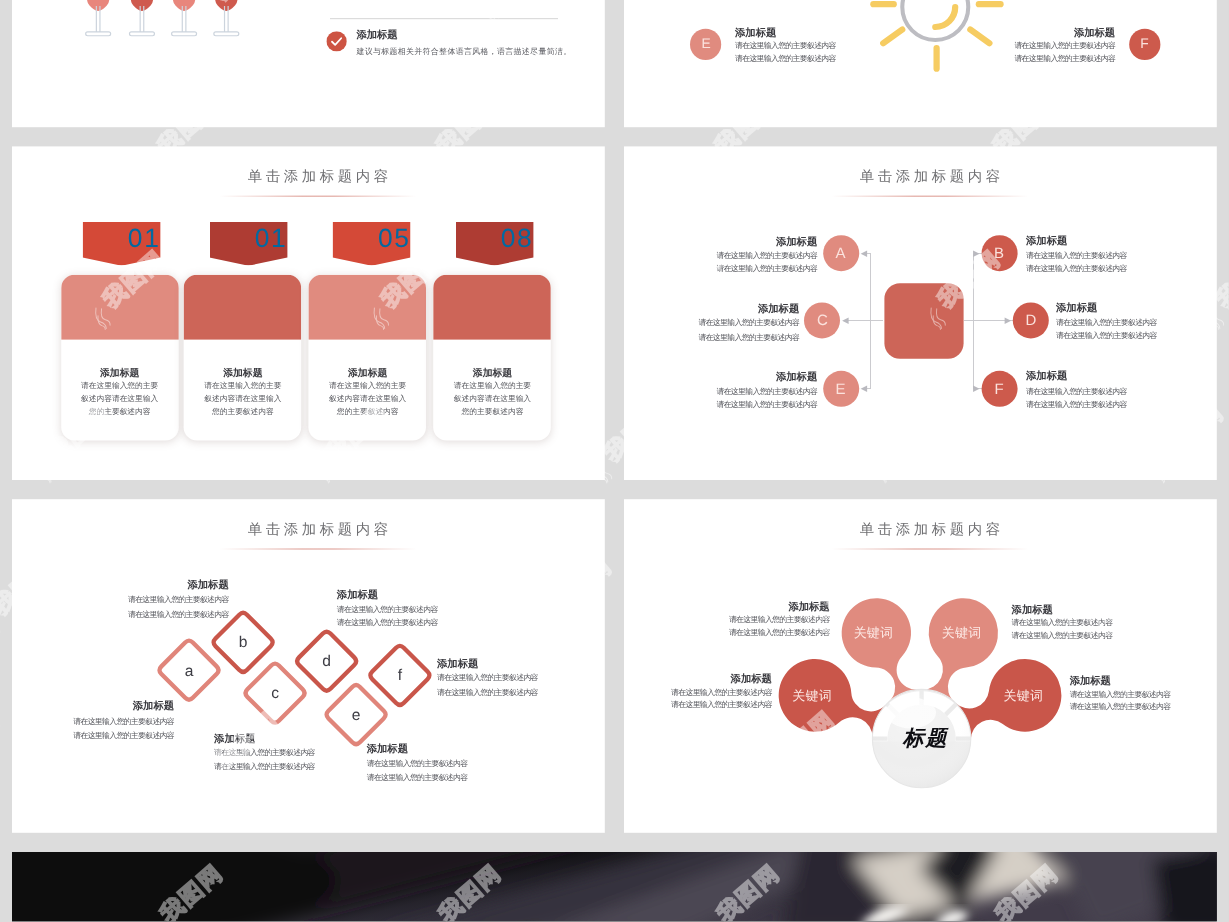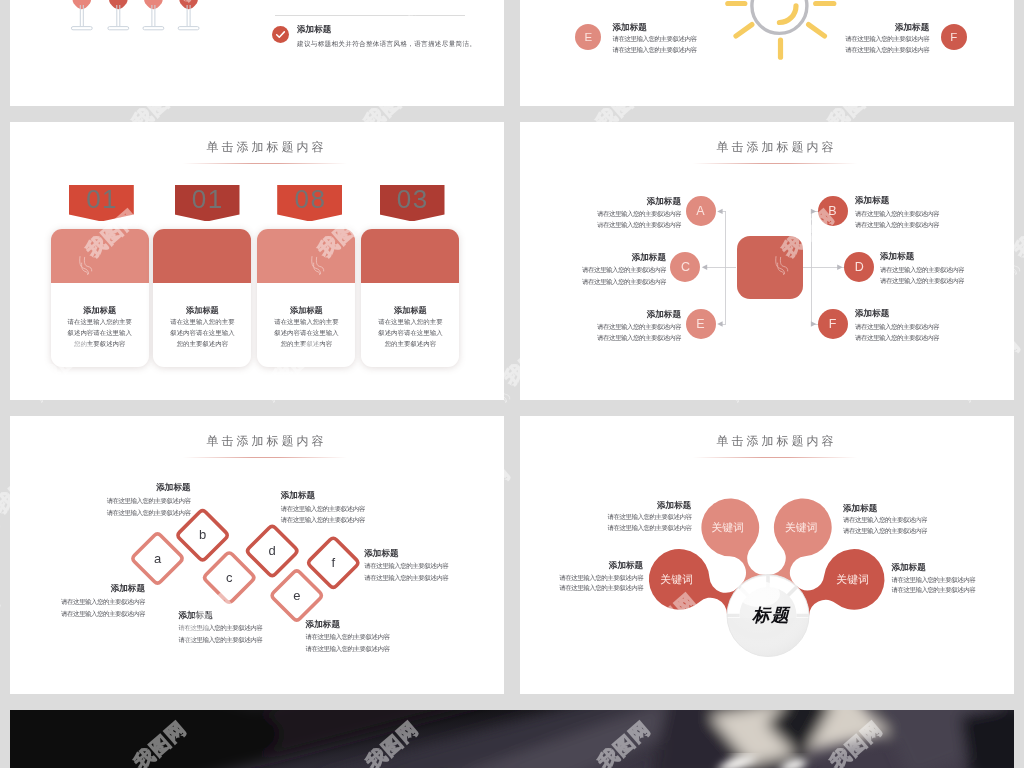--- a/index.html
+++ b/index.html
@@ -24,22 +24,22 @@
     background:linear-gradient(to right, rgba(214,120,104,0), rgba(200,96,82,.55) 42%, rgba(200,96,82,.55) 58%, rgba(214,120,104,0)); }
 
   
   .ttl { font-family:"Liberation Serif", serif; font-weight:700; color:#3b3b40; }
   .desc { font-family:"Liberation Serif", serif; color:#55565c; }
 
   
   .banner { position:absolute; width:65px; height:36.6px; top:62.9px; }
   .banner .bg { position:absolute; inset:0;
     clip-path: polygon(0 0, 100% 0, 100% 81%, 50% 100%, 0 81%); }
-  .banner .num { position:absolute; left:0; right:0; top:2.5px; text-align:center;
-    font-family:"Liberation Sans", sans-serif; font-size:26px; color:#737373; font-weight:300;
+  .banner .num { position:absolute; left:0; right:0; top:2.5px; text-align:right;
+    font-family:"Liberation Sans", sans-serif; font-size:22px; color:#0369a1; font-weight:300;
     letter-spacing:1.4px; text-indent:1.4px; line-height:24px; }
   .card { position:absolute; width:98px; height:138px; top:107px; border-radius:11px;
     background:#fff; box-shadow:0 1px 7px rgba(120,90,85,.22); overflow:hidden; }
   .card .top { position:absolute; left:0; right:0; top:0; height:54px; }
   .card .ct { position:absolute; left:0; right:0; top:77px; text-align:center;
     font-size:8.2px; font-weight:700; line-height:9px; }
   .card .cd { position:absolute; left:16.5px; right:16.5px; top:86.5px; text-align:center;
     font-size:6.45px; line-height:11.1px; letter-spacing:0; }
 
   
@@ -171,25 +171,25 @@
     <div class="banner" style="left:58.8px">
       <div class="bg" style="background:#d44937"></div>
       <div class="num">01</div>
     </div>
     <div class="banner" style="left:164.5px">
       <div class="bg" style="background:#ae3c33"></div>
       <div class="num">01</div>
     </div>
     <div class="banner" style="left:267.2px">
       <div class="bg" style="background:#d44937"></div>
-      <div class="num">08</div>
+      <div class="num">05</div>
     </div>
     <div class="banner" style="left:369.5px">
       <div class="bg" style="background:#ae3c33"></div>
-      <div class="num">03</div>
+      <div class="num">08</div>
     </div>
 
     <div class="card" style="left:40.7px">
       <div class="top" style="background:#e08b7f"></div>
       <div class="ct ttl">添加标题</div>
       <div class="cd desc">请在这里输入您的主要叙述内容请在这里输入您的主要叙述内容</div>
     </div>
     <div class="card" style="left:143.4px">
       <div class="top" style="background:#cd6558"></div>
       <div class="ct ttl">添加标题</div>

